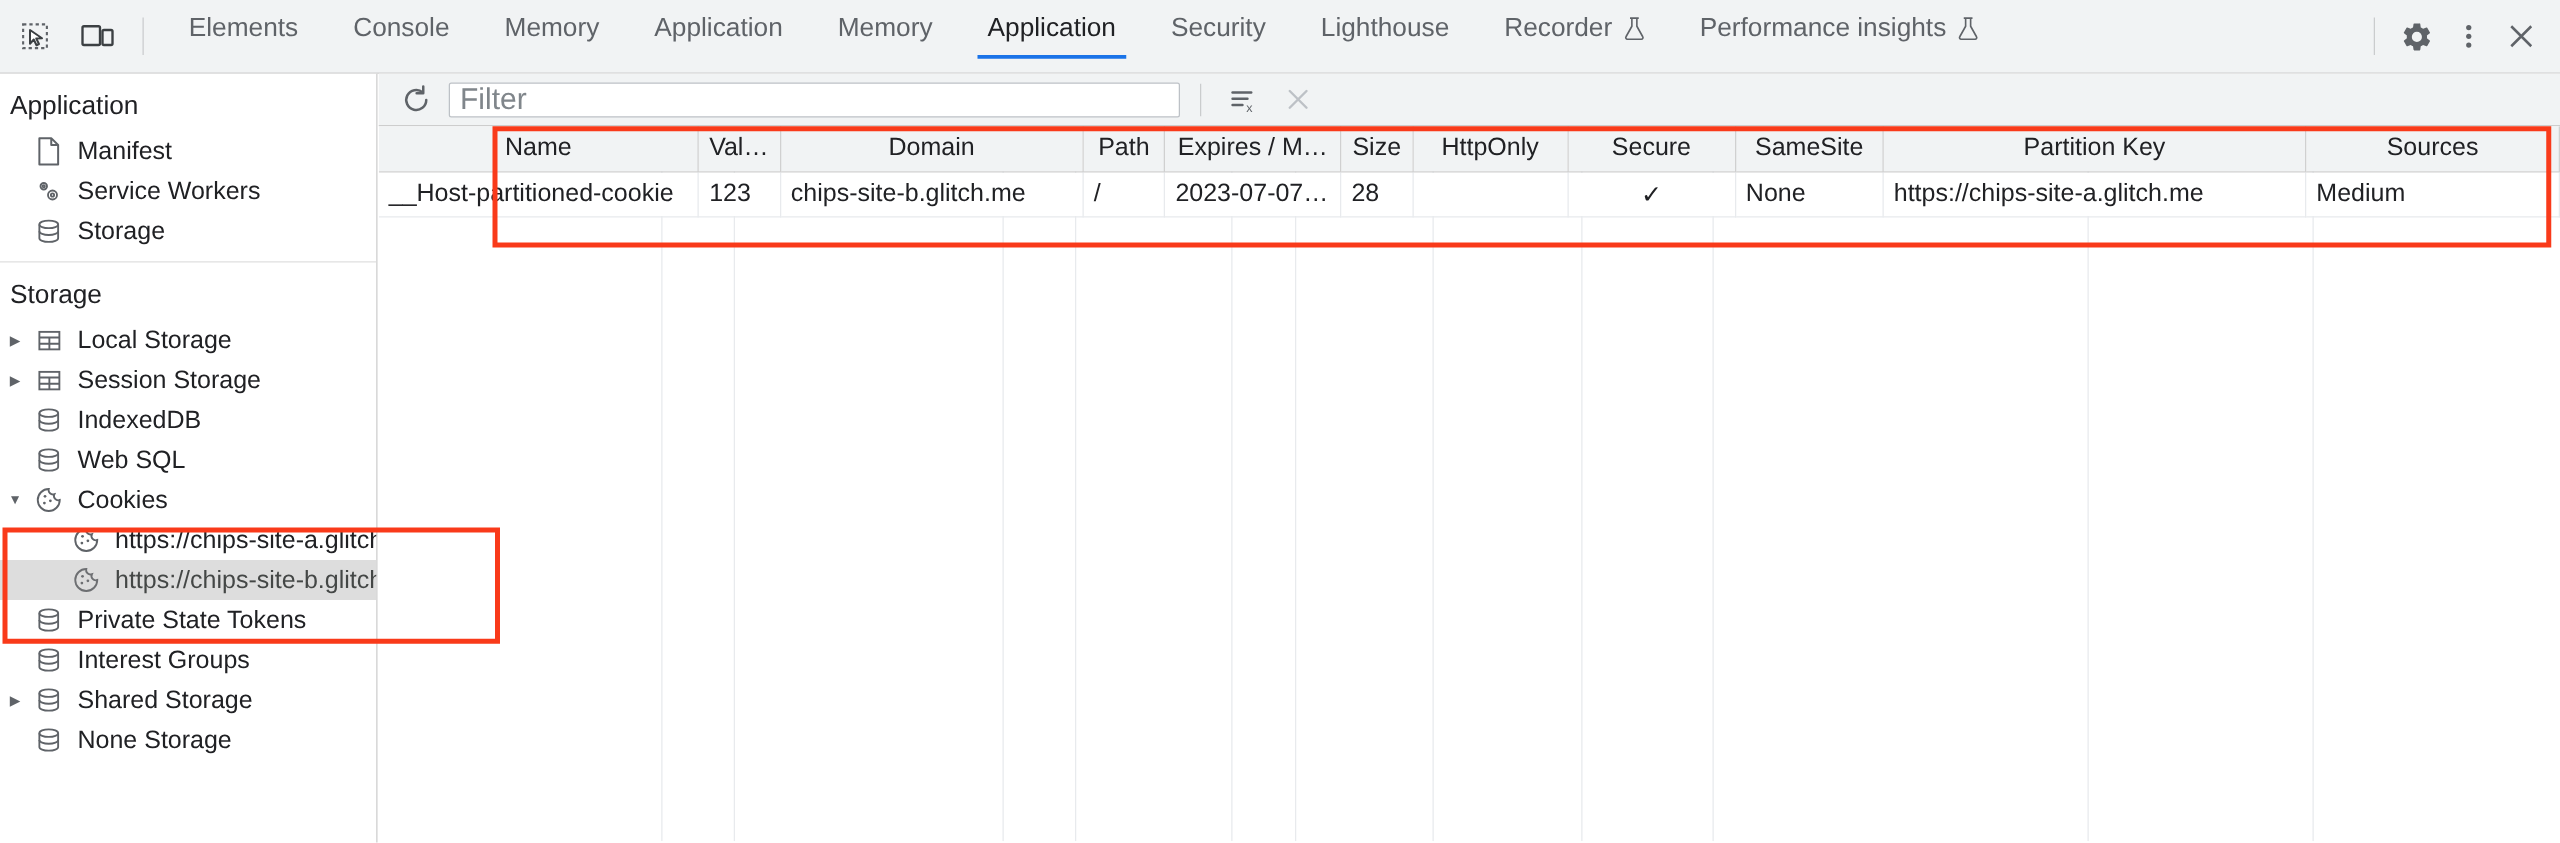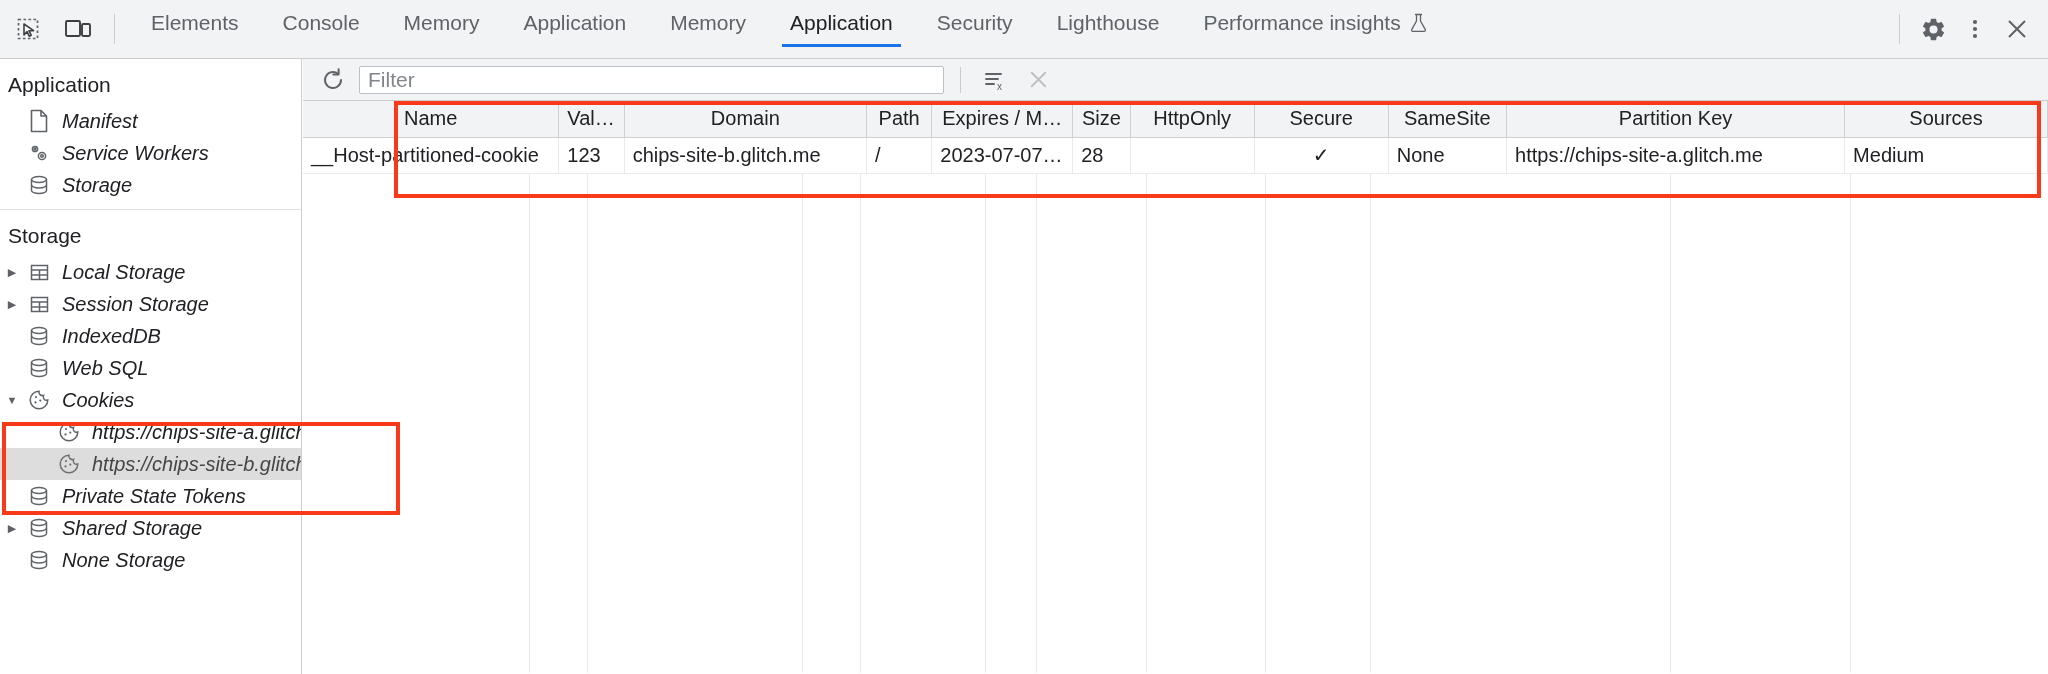--- a/index.html
+++ b/index.html
@@ -117,21 +117,21 @@
     color: #5f6368;
     font-size: 11px;
   }
   .twisty.empty { visibility: hidden; }
   .tree-icon {
     width: 30px;
     flex: 0 0 30px;
     display: flex; align-items: center; justify-content: center;
     color: #5f6368;
   }
-  .tree-label { padding-left: 8px; font-style: italic; }
+  .tree-label { padding-left: 8px; }
 
   
   #main {
     position: absolute;
     left: 303px; top: 59px;
     width: 1745px; height: 615px;
     background: #ffffff;
   }
   #filter-bar {
     height: 42px;
@@ -147,21 +147,21 @@
     display: flex; align-items: center; justify-content: center;
     color: #5f6368;
     margin-left: 4px;
   }
   #filter-input {
     flex: 0 0 585px;
     height: 28px;
     border: 1px solid #bdc1c6;
     border-radius: 2px;
     background: #ffffff;
-    font-size: 21px;
+    font-size: 24px;
     font-family: "Liberation Sans", sans-serif;
     color: #202124;
     padding: 0 8px;
     outline: none;
   }
   #filter-input::placeholder { color: #80868b; }
   .fb-sep {
     width: 1px; height: 26px;
     background: #cacccd;
     margin: 0 6px;
@@ -298,20 +298,28 @@
     <div class="tab active">
         <span>Application</span>
       </div>
     <div class="tab">
         <span>Security</span>
       </div>
     <div class="tab">
         <span>Lighthouse</span>
       </div>
     <div class="tab">
+      <span>Recorder</span>
+      <span class="flask">
+        <svg width="17" height="20" viewBox="0 0 17 20">
+            <path d="M6.5 1.5 V8 L1.8 16.4 A1.3 1.3 0 0 0 2.9 18.4 H14.1 A1.3 1.3 0 0 0 15.2 16.4 L10.5 8 V1.5 M5 1.5 H12" fill="none" stroke="#5f6368" stroke-width="1.3" stroke-linejoin="round"></path>
+          </svg>
+      </span>
+    </div>
+    <div class="tab">
       <span>Performance insights</span>
       <span class="flask">
         <svg width="17" height="20" viewBox="0 0 17 20">
             <path d="M6.5 1.5 V8 L1.8 16.4 A1.3 1.3 0 0 0 2.9 18.4 H14.1 A1.3 1.3 0 0 0 15.2 16.4 L10.5 8 V1.5 M5 1.5 H12" fill="none" stroke="#5f6368" stroke-width="1.3" stroke-linejoin="round"></path>
           </svg>
       </span>
     </div>
   </div>
 
   <div id="toolbar-right">
@@ -483,20 +491,33 @@
           <g fill="none" stroke="#5f6368" stroke-width="1.5">
             <ellipse cx="11" cy="5.5" rx="7.5" ry="3"></ellipse>
             <path d="M3.5 5.5 V16.5 A7.5 3 0 0 0 18.5 16.5 V5.5"></path>
             <path d="M3.5 11 A7.5 3 0 0 0 18.5 11"></path>
           </g>
         </svg>
     </span>
     <span class="tree-label">Private State Tokens</span>
   </div>
 
+  <div class="tree-row">
+    <span class="twisty empty">▶</span>
+    <span class="tree-icon">
+      <svg width="22" height="22" viewBox="0 0 22 22">
+          <g fill="none" stroke="#5f6368" stroke-width="1.5">
+            <ellipse cx="11" cy="5.5" rx="7.5" ry="3"></ellipse>
+            <path d="M3.5 5.5 V16.5 A7.5 3 0 0 0 18.5 16.5 V5.5"></path>
+            <path d="M3.5 11 A7.5 3 0 0 0 18.5 11"></path>
+          </g>
+        </svg>
+    </span>
+    <span class="tree-label">Interest Groups</span>
+  </div>
 
   <div class="tree-row">
     <span class="twisty">▶</span>
     <span class="tree-icon">
       <svg width="22" height="22" viewBox="0 0 22 22">
           <g fill="none" stroke="#5f6368" stroke-width="1.5">
             <ellipse cx="11" cy="5.5" rx="7.5" ry="3"></ellipse>
             <path d="M3.5 5.5 V16.5 A7.5 3 0 0 0 18.5 16.5 V5.5"></path>
             <path d="M3.5 11 A7.5 3 0 0 0 18.5 11"></path>
           </g>

